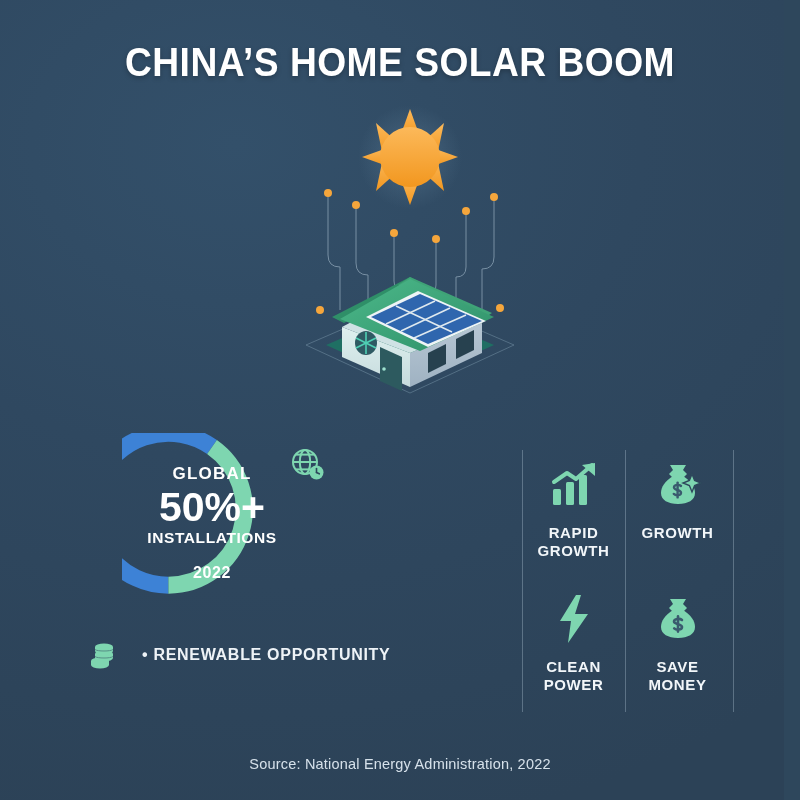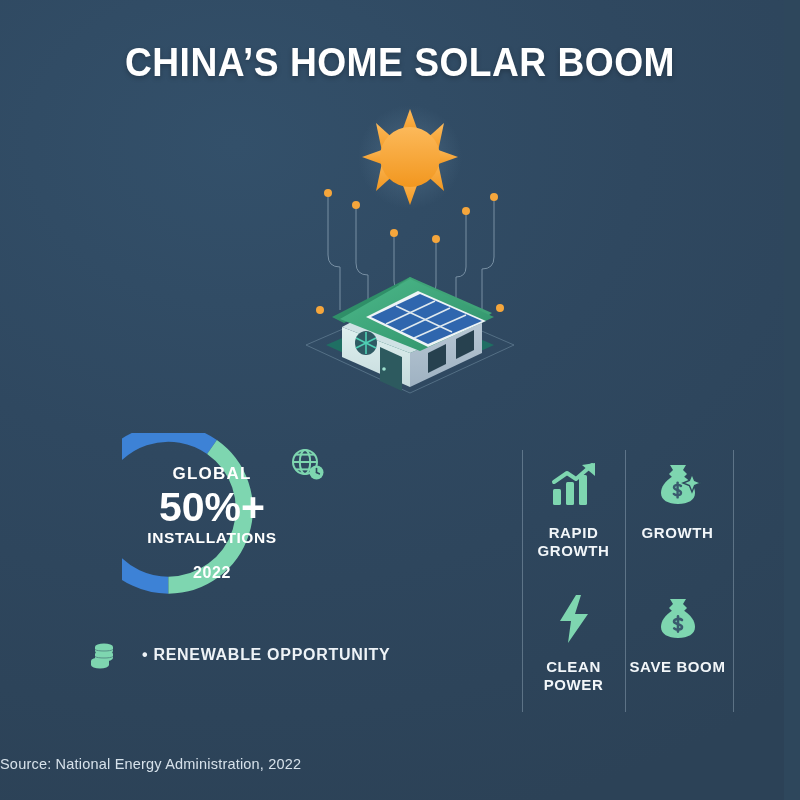--- a/index.html
+++ b/index.html
@@ -63,21 +63,21 @@
   .fcell.c3{left:0;top:140px;}
   .fcell.c4{left:104px;top:140px;}
   .fico{height:58px;display:flex;align-items:center;justify-content:center;}
   .flabel{
     margin-top:10px;color:#f2f6f9;font-size:15px;font-weight:bold;
     letter-spacing:0.6px;text-align:center;line-height:1.22;white-space:pre-line;
   }
 
   
   .source{
-    position:absolute;left:0;top:756px;width:800px;
+    position:absolute;left:0;top:756px;width:800px;text-align:center;
     color:#d6e1ea;font-size:14.5px;letter-spacing:0.2px;
   }
 </style>
 </head>
 <body>
 
 <div id="poster">
 
   <div class="title">CHINA’S HOME SOLAR BOOM</div>
 
@@ -286,19 +286,19 @@
       <span class="fico">
         <svg width="48" height="48" viewBox="0 0 48 48">
           <path d="M16 4 h16 l-3 5 4 4 -4 4 h-10 l-4 -4 4 -4 z" fill="#7ed6b0"></path>
           <path d="M19 15 h10 c8 5 12 11 12 17 0 7-7 11-17 11S7 39 7 32c0-6 4-12 12-17z" fill="#7ed6b0"></path>
           <g stroke="#3a5a6e" stroke-width="2.6" fill="none" stroke-linecap="round">
             <path d="M28 25c-1.8-1.6-8-1.8-8 1.6 0 3.1 8 2.1 8 5.4 0 3.3-6 3.1-7.8 1.3"></path>
             <line x1="24" y1="21.4" x2="24" y2="36.6"></line>
           </g>
         </svg>
       </span>
-      <span class="flabel">SAVE BOOM</span>
+      <span class="flabel">SAVE MONEY</span>
     </div>
   </div>
 
   <div class="source">Source: National Energy Administration, 2022</div>
 
 </div>
 
 </body></html>

